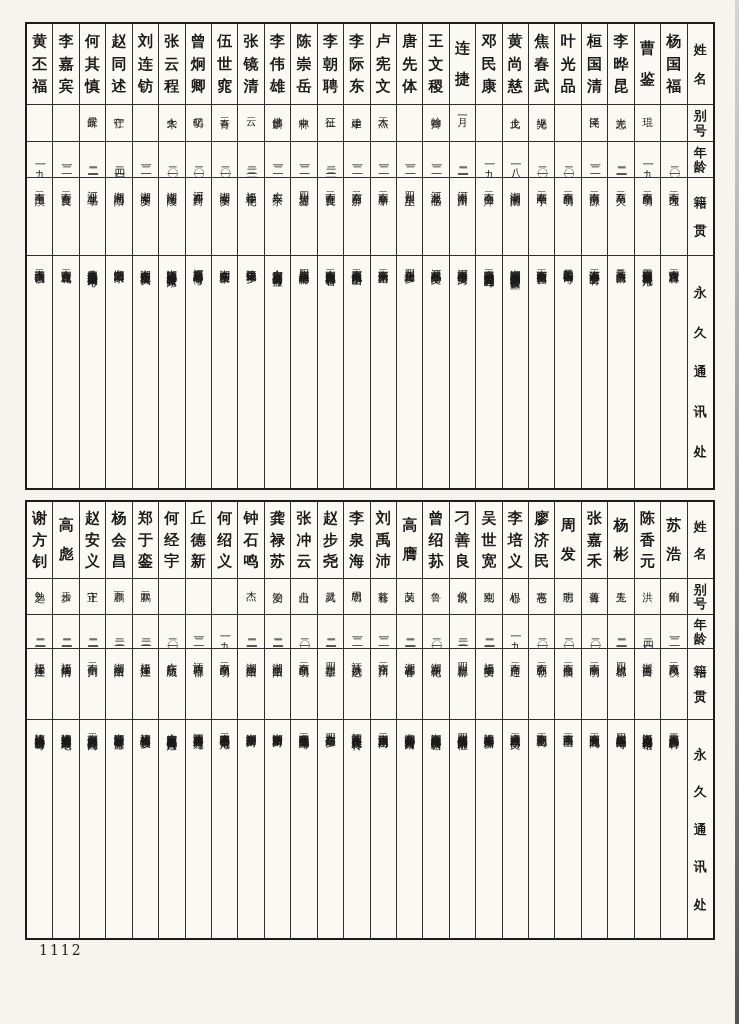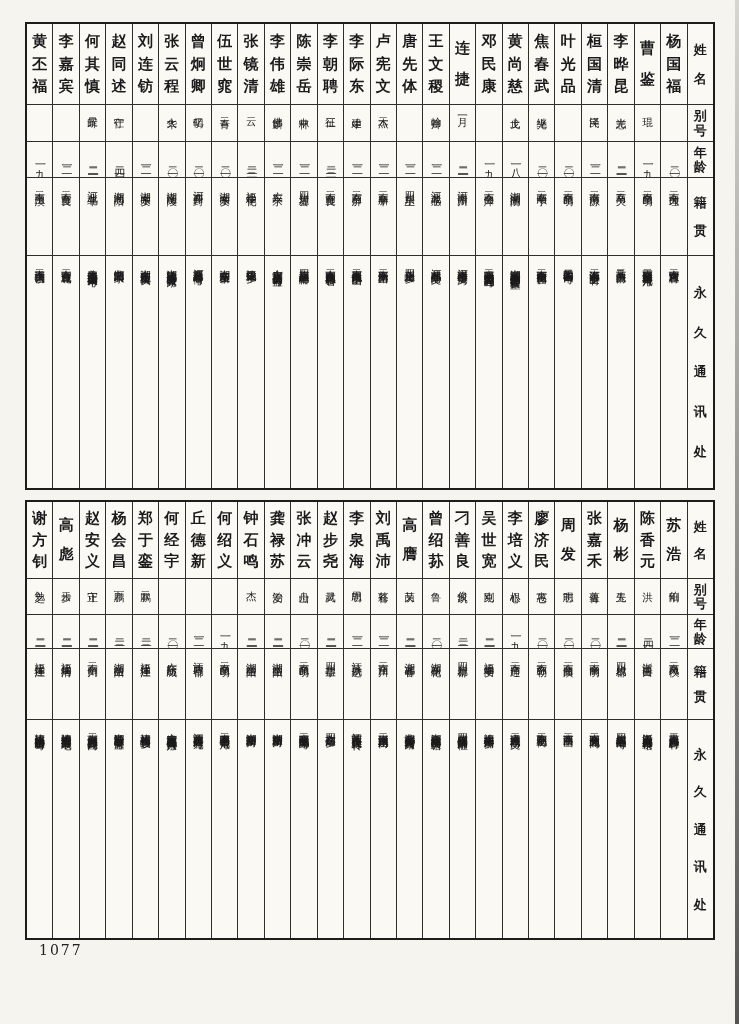--- a/index.html
+++ b/index.html
@@ -1029,13 +1029,13 @@
       </div>
       <div class="cell r-native">
         <span class="vtext">福建连江</span>
       </div>
       <div class="cell r-addr">
         <span class="vtext">福建连江中山路进步巷三号</span>
       </div>
     </div>
   </div>
 
-<div id="page-number">1077</div>
+<div id="page-number">1112</div>
 
 </body></html>

